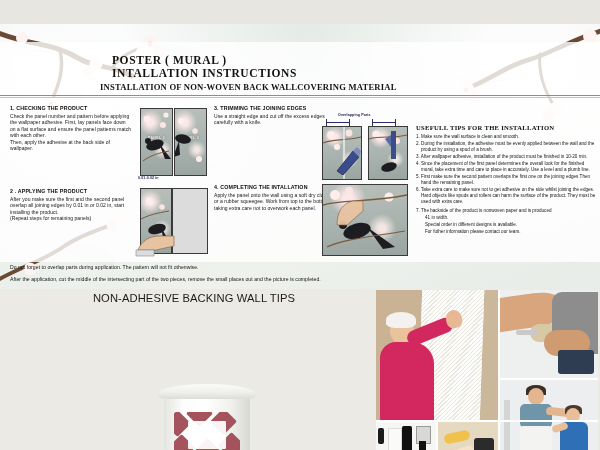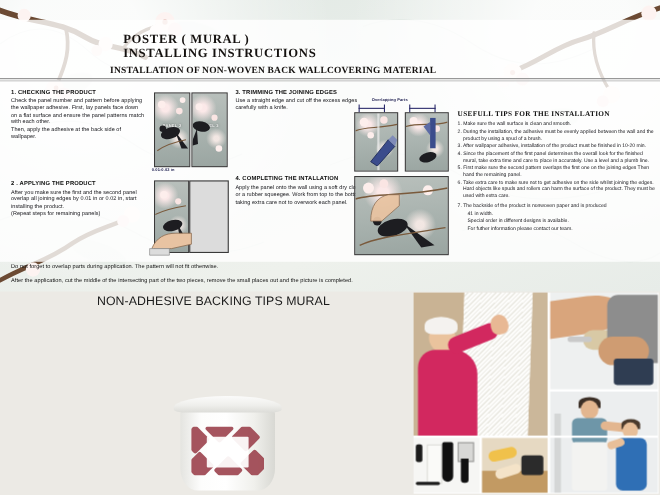--- a/index.html
+++ b/index.html
@@ -1,21 +1,21 @@
 <!DOCTYPE html>
 <html><head>
 <meta charset="utf-8">
 <style>
   html,body{margin:0;padding:0;}
   body{
     width:600px;height:450px;overflow:hidden;position:relative;
     background:#e8e6e1;
     font-family:"Liberation Sans", sans-serif;
   }
-  .page{position:absolute;inset:0;background:#eceae5;}
+  .page{position:absolute;inset:0;background:#eceae5;margin-top:24px;}
 
   
   .blossom-bg{
     position:absolute;left:0;top:0;width:600px;height:265px;
     background:
       radial-gradient(circle at 12% 14%, rgba(255,255,255,.85) 0 10%, rgba(255,255,255,0) 40%),
       radial-gradient(circle at 88% 10%, rgba(255,255,255,.8) 0 8%, rgba(255,255,255,0) 36%),
       linear-gradient(160deg,#dfe7e2 0%,#e9eeea 40%,#eef1ec 70%,#e7ece8 100%);
   }
   .leafvein{position:absolute;inset:0;opacity:.5;}
@@ -267,21 +267,21 @@
         <circle cx="30" cy="100" r="6.5" fill="#fdf3f1"></circle>
       </g>
     </svg>
   </div>
 
   <div class="sheet">
     <div class="sheet-inner">
 
       <div class="title-main">
         <div>POSTER ( MURAL )</div>
-        <div>INSTALLING INSTRUCTIONS</div>
+        <div>INTALLATION INSTRUCTIONS</div>
       </div>
       <div class="title-sub">INSTALLATION OF NON-WOVEN BACK WALLCOVERING MATERIAL</div>
       <div class="rule"></div>
       <div class="rule2"></div>
 
       <div class="step" style="left:10px;top:63px;width:122px;">
         <h4>1. CHECKING THE PRODUCT</h4>
         <p style="white-space:pre-line;">Check the panel number and pattern before applying the wallpaper adhesive. First, lay panels face down on a flat surface and ensure the panel patterns match with each other.
 Then, apply the adhesive at the back side of wallpaper.</p>
       </div>
@@ -408,21 +408,21 @@
         </svg>
       </div>
 
     </div>
   </div>
 
   <div class="note n1">Do not forget to overlap parts during application. The pattern will not fit othenwise.</div>
   <div class="note n2">After the application, cut the middle of the intersecting part of the two pieces, remove the small places out and the picture is completed.</div>
 
   <div class="desc">
-    <div class="hd">NON-ADHESIVE BACKING TIPS MURAL</div>
+    <div class="hd">NON-ADHESIVE BACKING WALL TIPS</div>
   </div>
 
   <div class="bucket-wrap">
     <div class="bucket-body"></div>
     <div class="bucket-label">
       <div class="diamond" style="left:-6px;top:2px;"></div>
       <div class="diamond" style="left:16px;top:-8px;"></div>
       <div class="diamond" style="left:40px;top:0px;"></div>
       <div class="diamond" style="left:-2px;top:26px;"></div>
       <div class="diamond" style="left:24px;top:30px;"></div>

